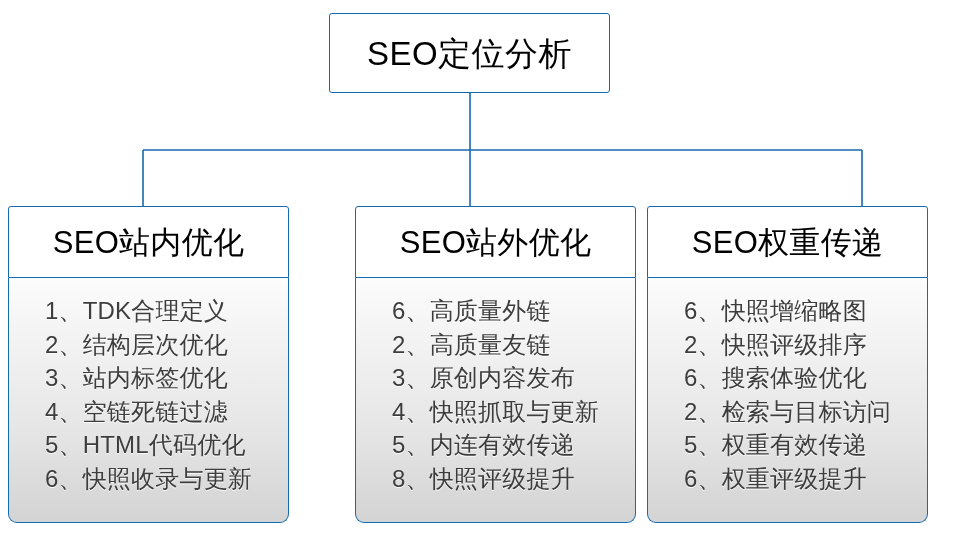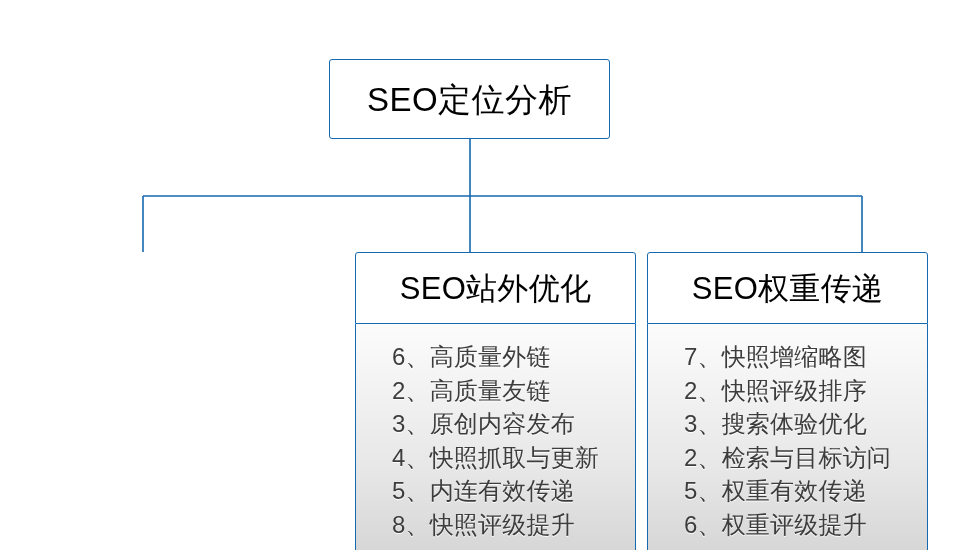--- a/index.html
+++ b/index.html
@@ -10,21 +10,20 @@
     width: 960px;
     height: 550px;
     background: #ffffff;
     font-family: "Liberation Sans", "DejaVu Sans", sans-serif;
     overflow: hidden;
   }
   #stage {
     position: relative;
     width: 960px;
     height: 414px;
-    margin-top: 46px;
   }
 
   
   #connectors {
     position: absolute;
     left: 0;
     top: 0;
     width: 960px;
     height: 550px;
     pointer-events: none;
@@ -121,20 +120,35 @@
       <line x1="143" y1="150" x2="143" y2="206"></line>
       <line x1="470" y1="150" x2="470" y2="206"></line>
       <line x1="862" y1="150" x2="862" y2="206"></line>
     </g>
   </svg>
 
   <div class="root-box">
     <div class="root-title">SEO定位分析</div>
   </div>
 
+  <div class="column col-1">
+    <div class="col-head">
+      <div class="col-head-title">SEO站内优化</div>
+    </div>
+    <div class="col-body">
+      <ul class="col-list">
+        <li>1、TDK合理定义</li>
+        <li>2、结构层次优化</li>
+        <li>3、站内标签优化</li>
+        <li>4、空链死链过滤</li>
+        <li>5、HTML代码优化</li>
+        <li>6、快照收录与更新</li>
+      </ul>
+    </div>
+  </div>
 
   <div class="column col-2">
     <div class="col-head">
       <div class="col-head-title">SEO站外优化</div>
     </div>
     <div class="col-body">
       <ul class="col-list">
         <li>6、高质量外链</li>
         <li>2、高质量友链</li>
         <li>3、原创内容发布</li>
@@ -144,23 +158,23 @@
       </ul>
     </div>
   </div>
 
   <div class="column col-3">
     <div class="col-head">
       <div class="col-head-title">SEO权重传递</div>
     </div>
     <div class="col-body">
       <ul class="col-list">
-        <li>7、快照增缩略图</li>
+        <li>6、快照增缩略图</li>
         <li>2、快照评级排序</li>
-        <li>3、搜索体验优化</li>
+        <li>6、搜索体验优化</li>
         <li>2、检索与目标访问</li>
         <li>5、权重有效传递</li>
         <li>6、权重评级提升</li>
       </ul>
     </div>
   </div>
 
 </div>
 
 </body></html>

